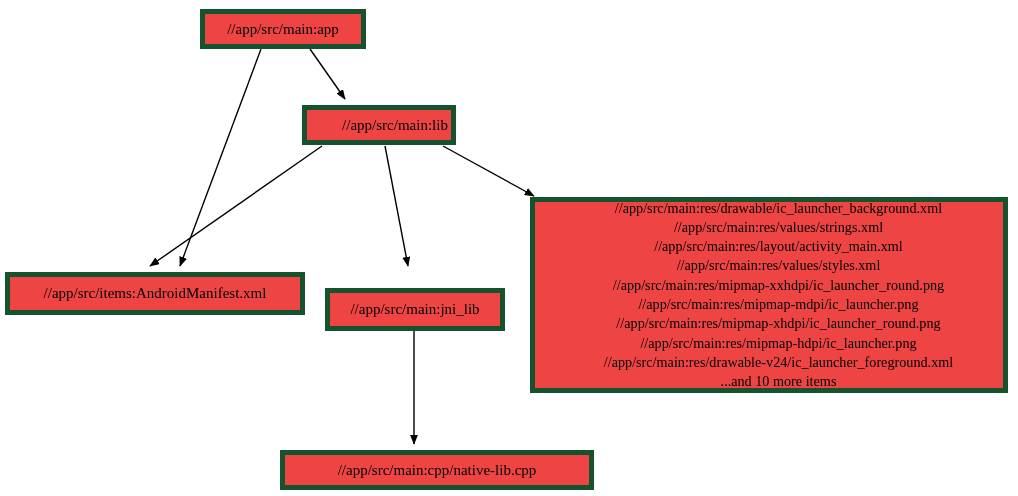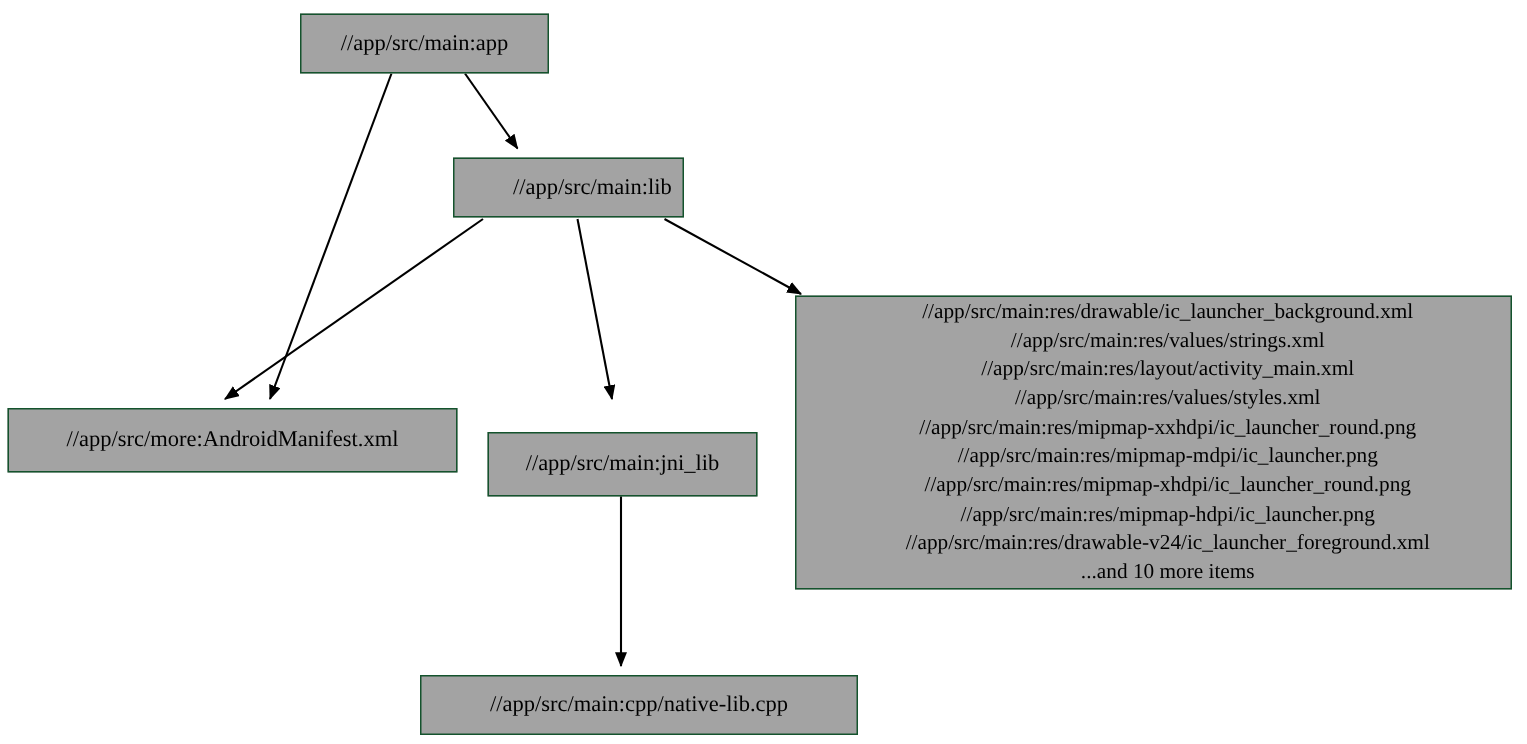--- a/index.html
+++ b/index.html
@@ -20,22 +20,22 @@
     position: absolute;
     left: 0;
     top: 0;
     width: 1018px;
     height: 496px;
     pointer-events: none;
   }
   .node {
     position: absolute;
     box-sizing: border-box;
-    border: 1px solid #14532d;
-    background: #a3a3a3;
+    border: 5px solid #14532d;
+    background: #ef4444;
     display: flex;
     align-items: center;
     justify-content: center;
     text-align: center;
     color: #000000;
     font-family: "Liberation Serif", "DejaVu Serif", serif;
     font-size: 15px;
     line-height: 19px;
     white-space: pre;
     z-index: 2;
@@ -50,21 +50,21 @@
     font-size: 14.2px;
     line-height: 19.3px;
     align-items: center;
   }
   
   #node-app        { left: 200px; top: 9px;   width: 166px; height: 40px; }
   #node-lib        { left: 302px; top: 105px; width: 154px; height: 40px; padding-left: 32px; }
   #node-manifest   { left: 5px;   top: 272px; width: 300px; height: 43px; }
   #node-jnilib     { left: 325px; top: 272px; width: 180px; height: 43px; margin-top: 16px; }
   #node-res        { left: 530px; top: 197px; width: 478px; height: 196px; padding-left: 19px; }
-  #node-nativelib  { left: 280px; top: 450px; width: 292px; height: 40px; }
+  #node-nativelib  { left: 280px; top: 450px; width: 314px; height: 40px; }
 </style>
 </head>
 <body>
 
 <div id="canvas">
 
   <svg id="edges-layer" width="1018" height="496" viewBox="0 0 1018 496" xmlns="http://www.w3.org/2000/svg">
     <defs>
       <marker id="arrowhead" markerWidth="10" markerHeight="8" refX="9.2" refY="4" orient="auto" markerUnits="userSpaceOnUse">
         <path d="M0,0 L10,4 L0,8 z" fill="#000000"></path>
@@ -98,21 +98,21 @@
 
   <div class="node" id="node-app">
     <span class="node-label">//app/src/main:app</span>
   </div>
 
   <div class="node" id="node-lib">
     <span class="node-label">//app/src/main:lib</span>
   </div>
 
   <div class="node" id="node-manifest">
-    <span class="node-label">//app/src/more:AndroidManifest.xml</span>
+    <span class="node-label">//app/src/items:AndroidManifest.xml</span>
   </div>
 
   <div class="node" id="node-jnilib">
     <span class="node-label">//app/src/main:jni_lib</span>
   </div>
 
   <div class="node" id="node-nativelib">
     <span class="node-label">//app/src/main:cpp/native-lib.cpp</span>
   </div>
 

